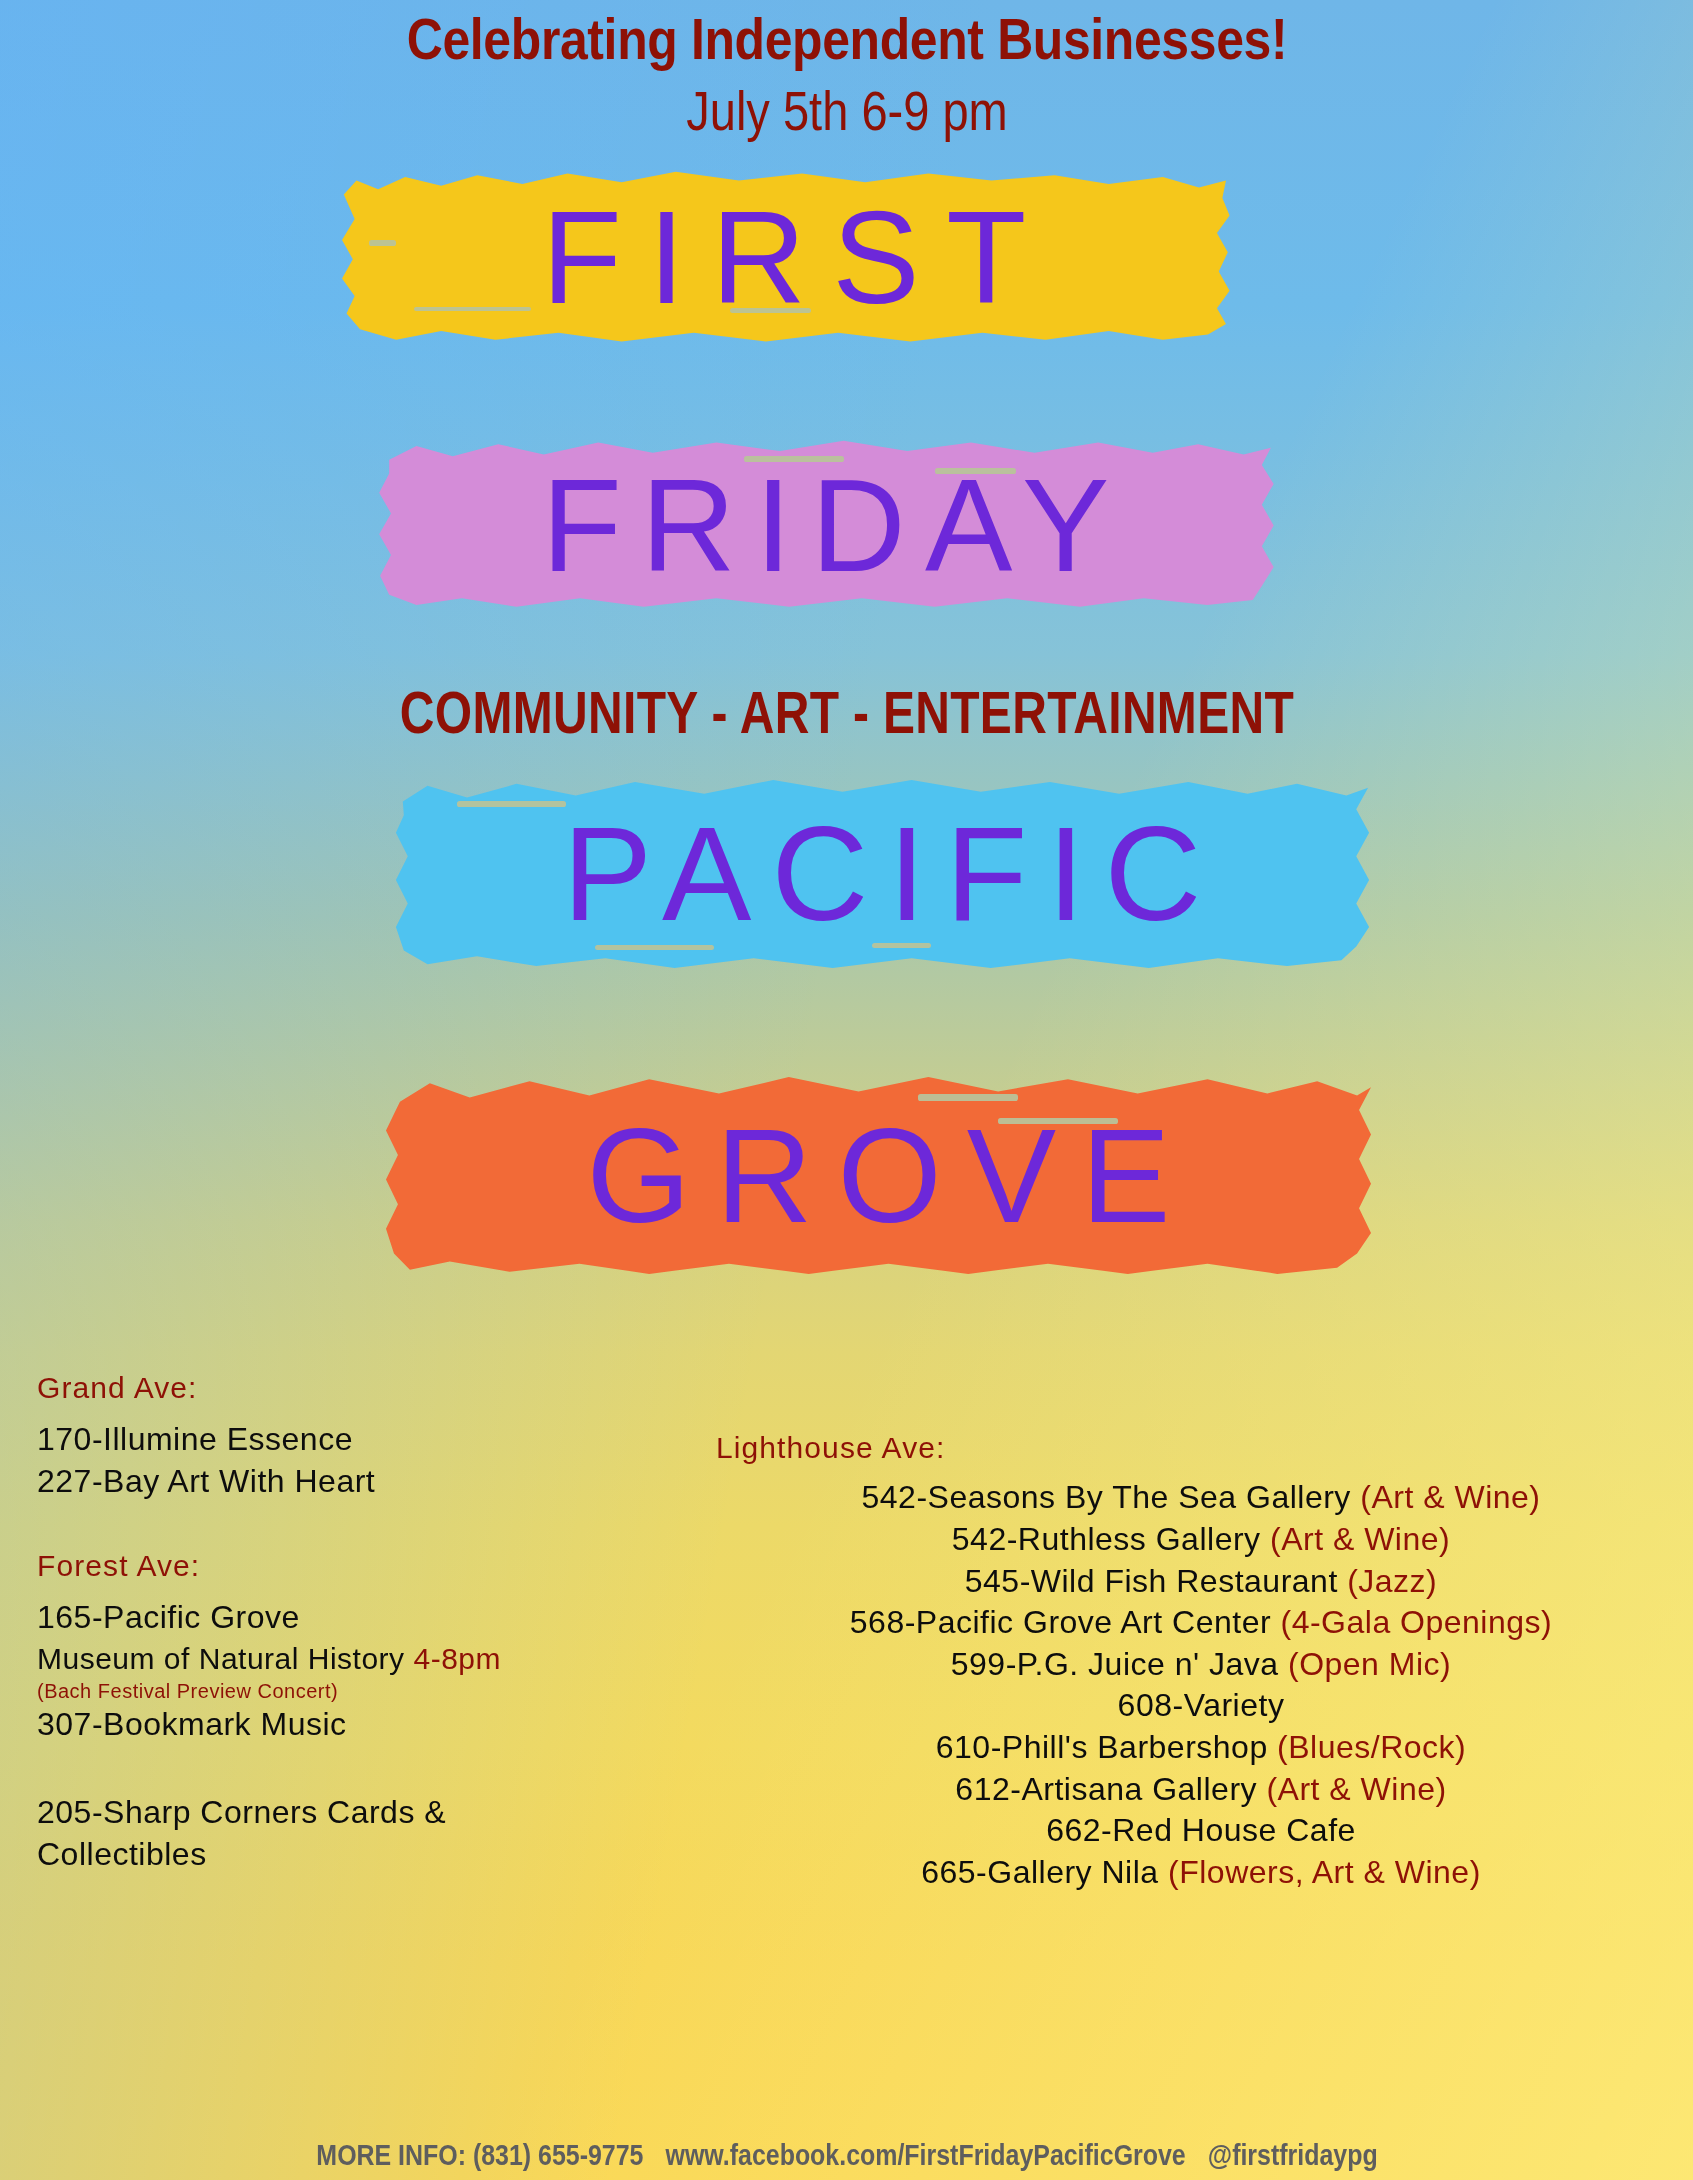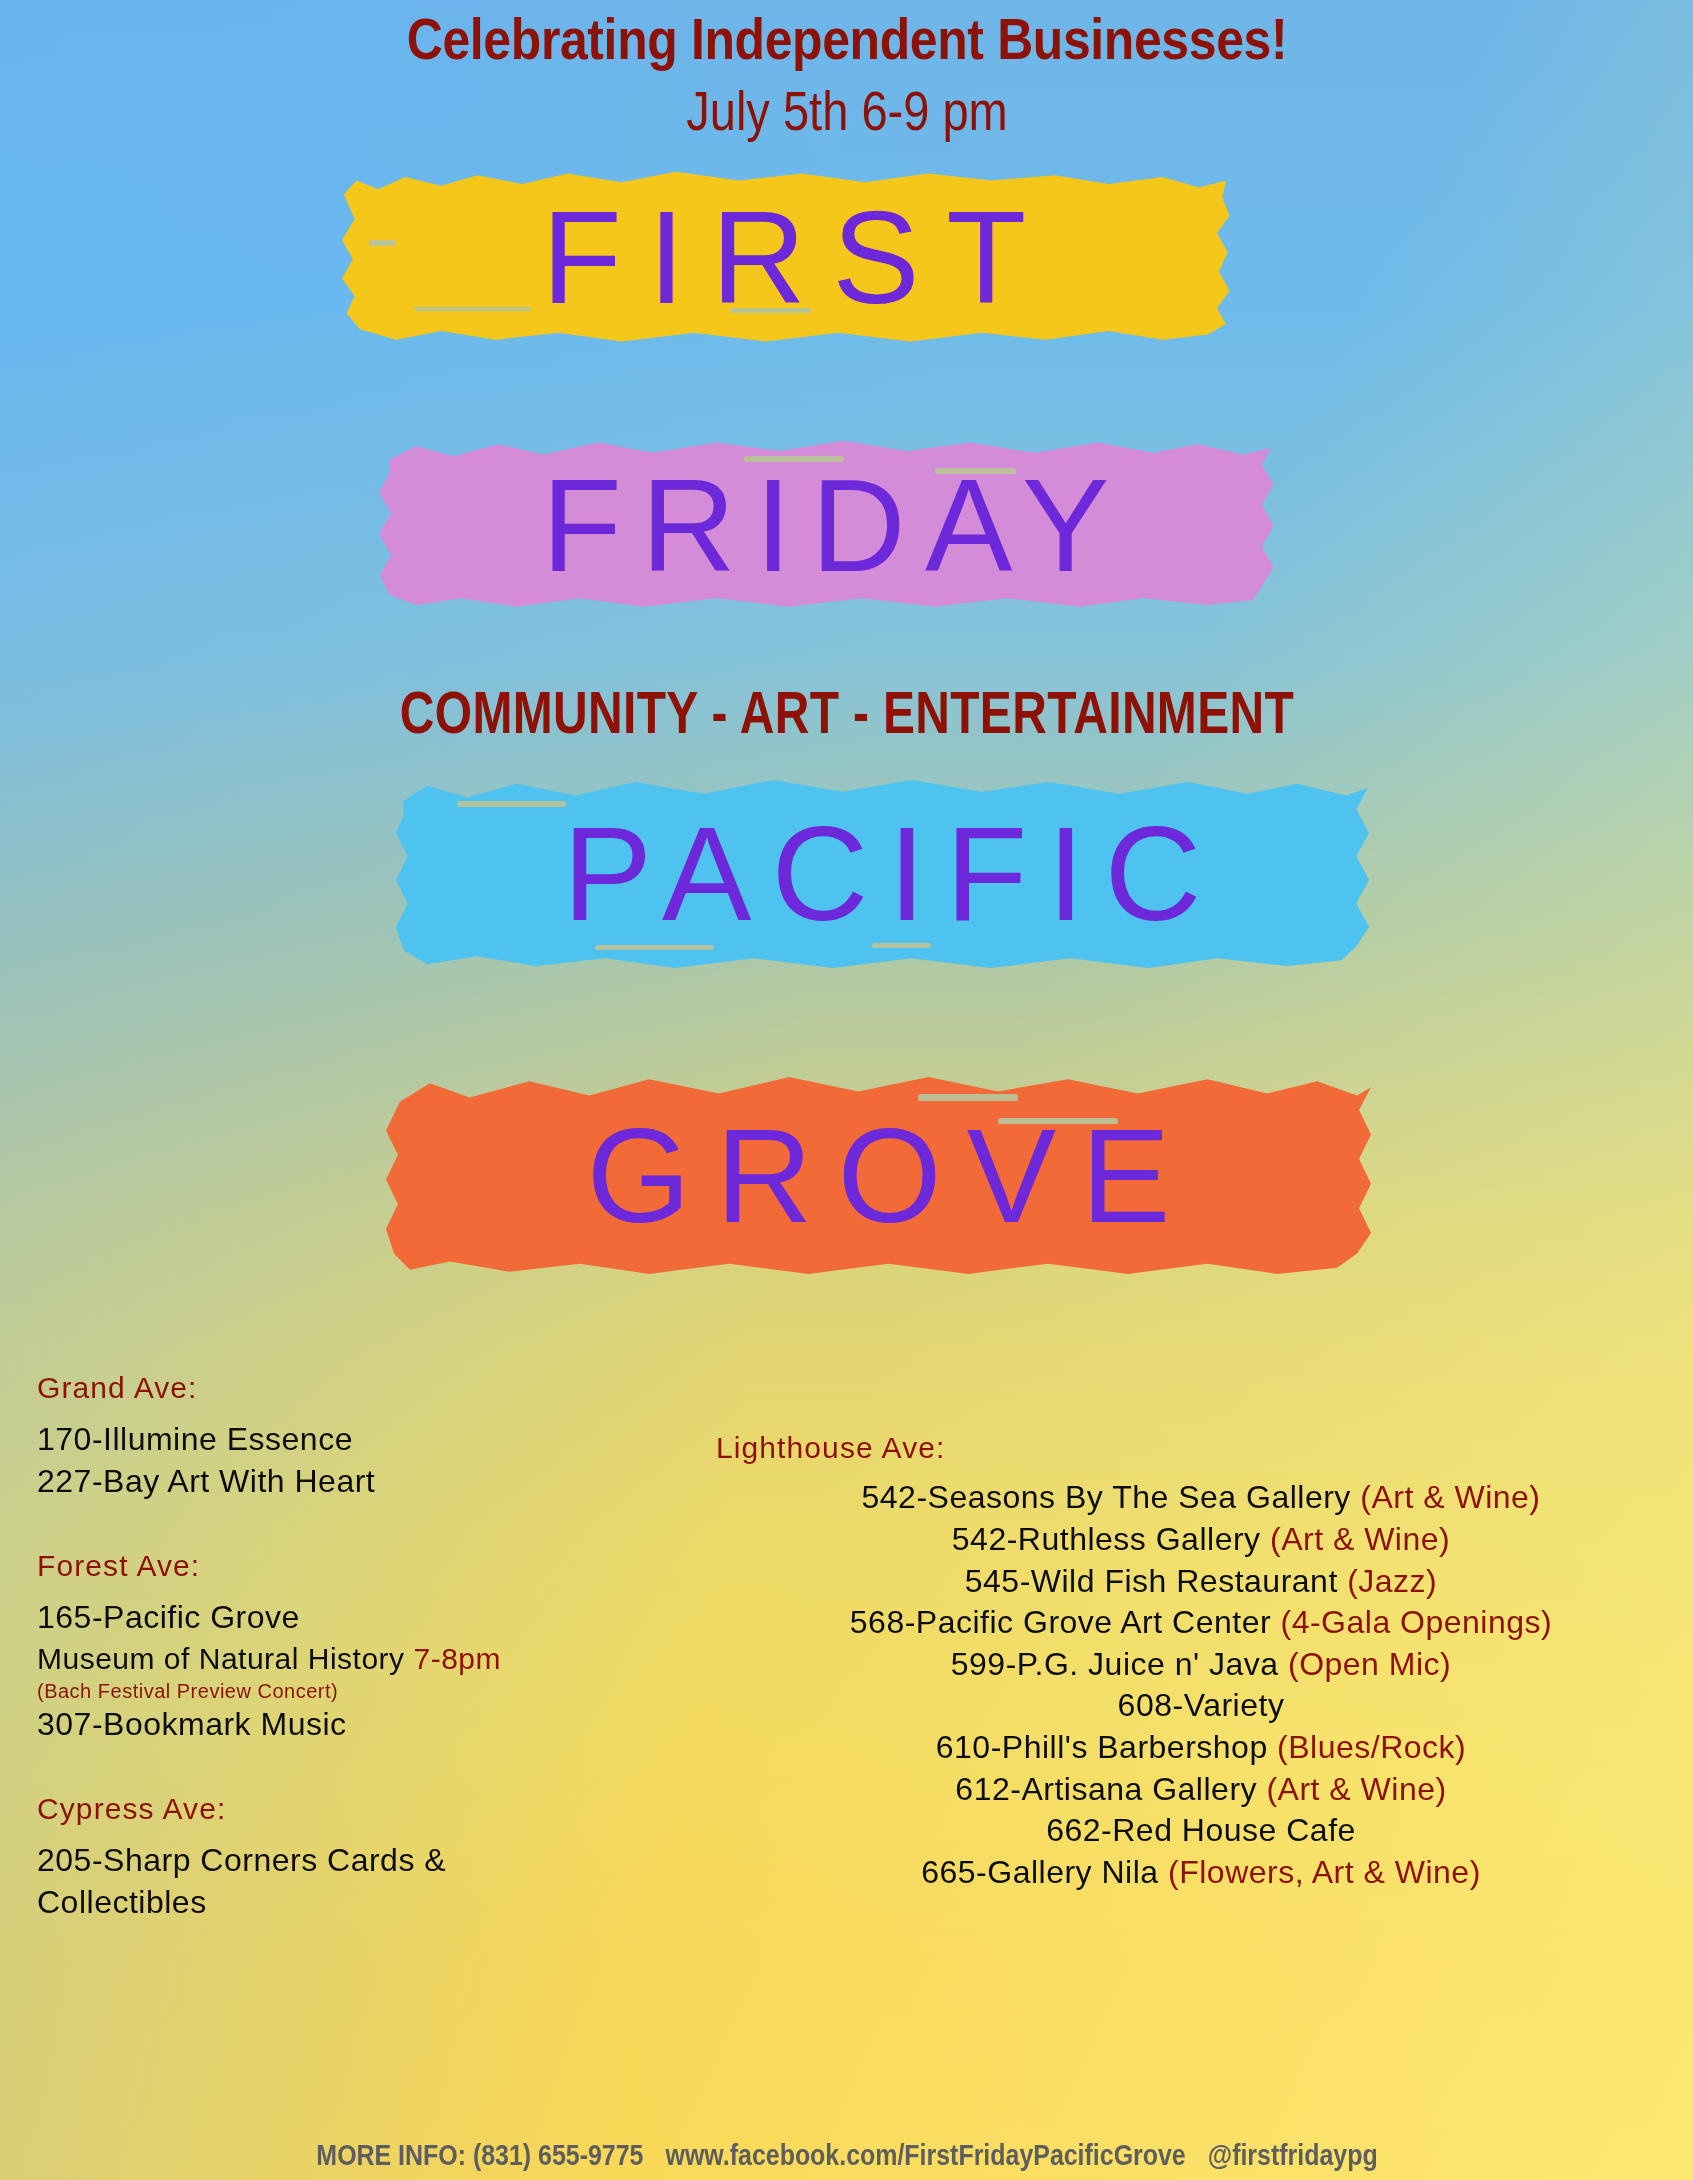--- a/index.html
+++ b/index.html
@@ -201,27 +201,26 @@
 
   <div class="grp">
     <div class="grp-head">Grand Ave:</div>
     <div class="row"><span>170-Illumine Essence</span></div>
     <div class="row"><span>227-Bay Art With Heart</span></div>
   </div>
 
   <div class="grp">
     <div class="grp-head">Forest Ave:</div>
     <div class="row"><span>165-Pacific Grove</span></div>
-    <div class="row" style="font-size:30px;"><span>Museum of Natural History </span><span class="note">7-8pm</span></div>
+    <div class="row" style="font-size:30px;"><span>Museum of Natural History </span><span class="note">4-8pm</span></div>
     <div class="row" style="font-size:20px;"><span class="note">(Bach Festival Preview Concert)</span></div>
     <div class="row"><span>307-Bookmark Music</span></div>
   </div>
 
   <div class="grp">
-    <div class="grp-head">Cypress Ave:</div>
     <div class="row"><span>205-Sharp Corners Cards &amp;</span></div>
     <div class="row"><span>Collectibles</span></div>
   </div>
 
 </div>
 
 <div class="listings col-right">
   <div class="grp">
     <div class="grp-head">Lighthouse Ave:</div>
 

